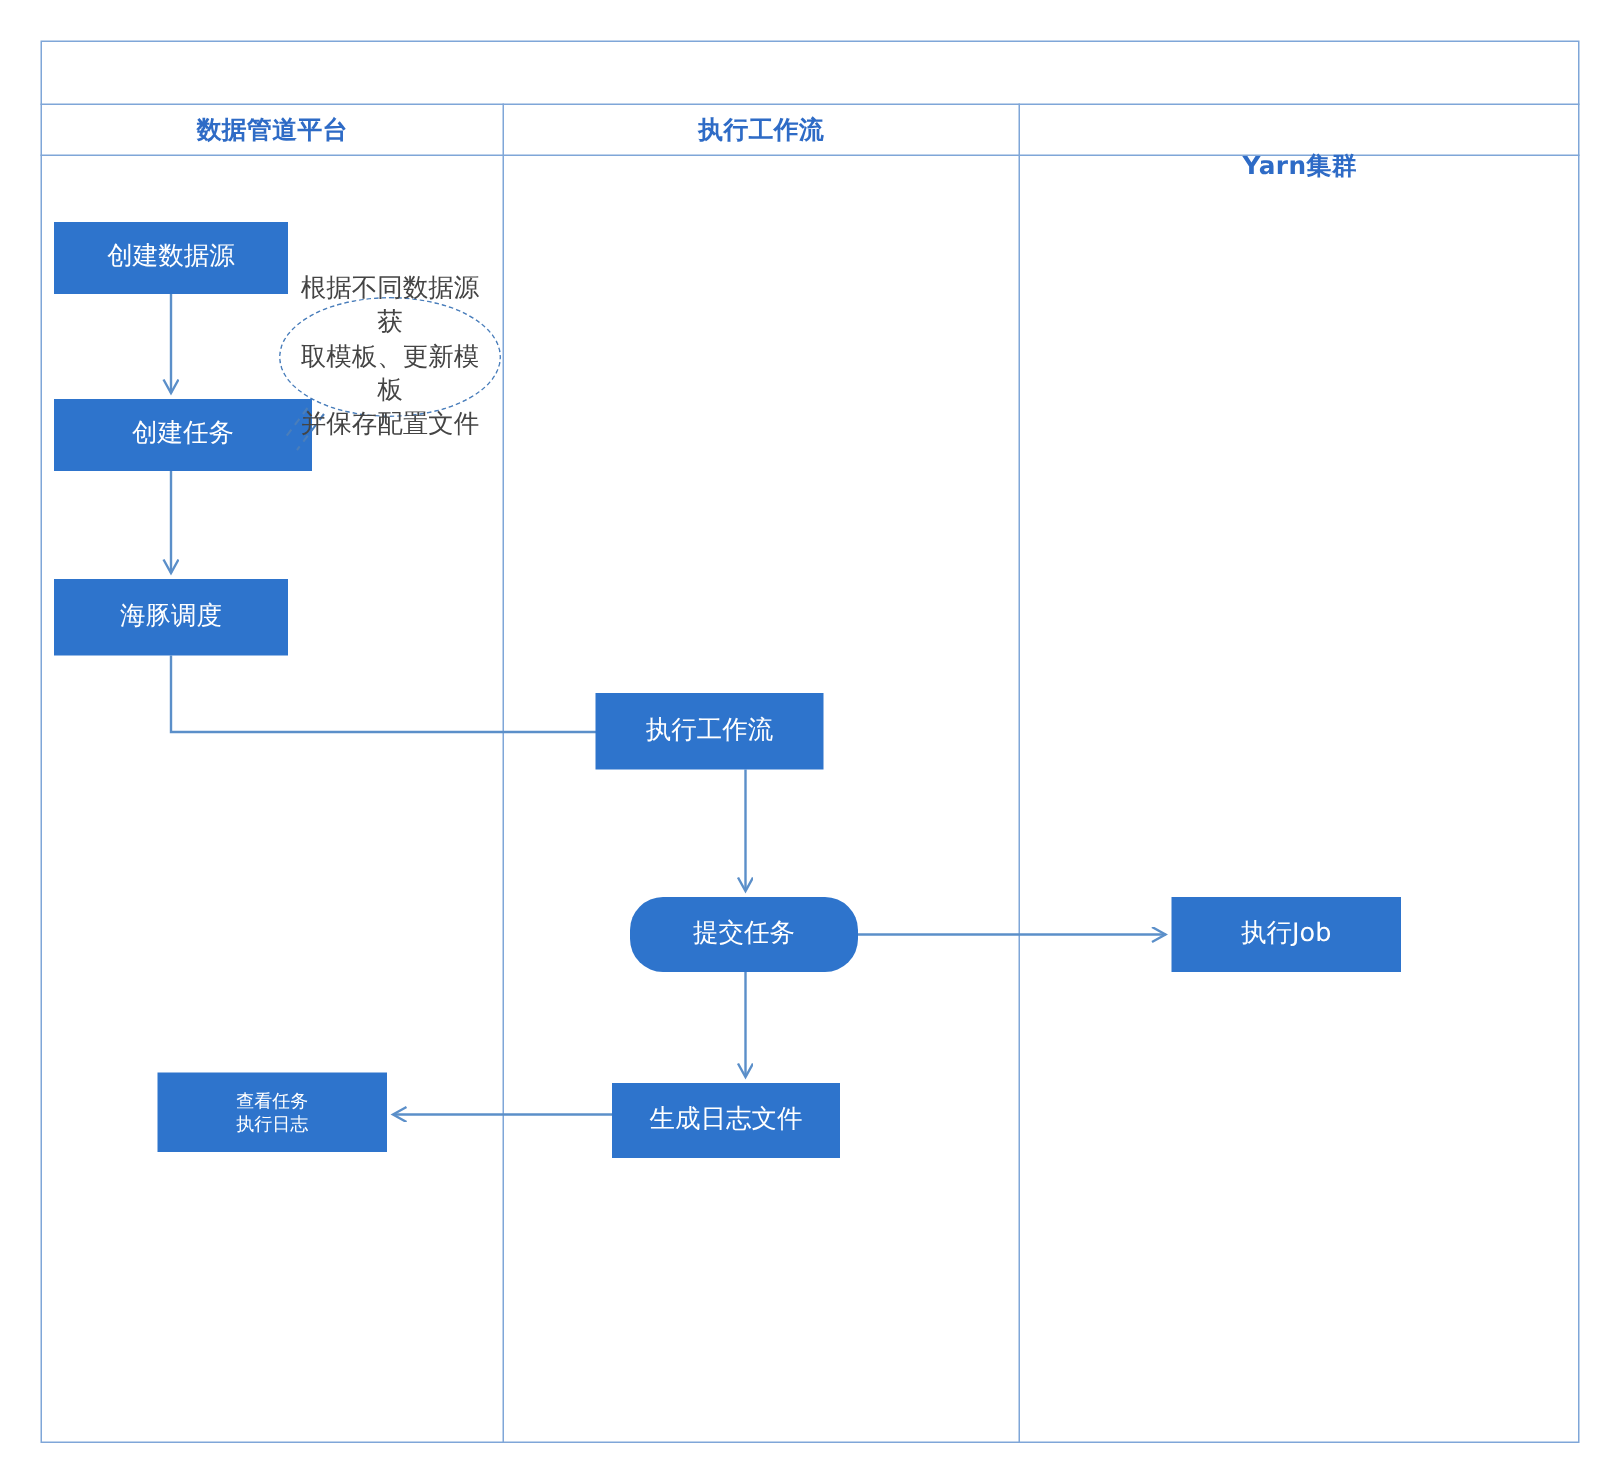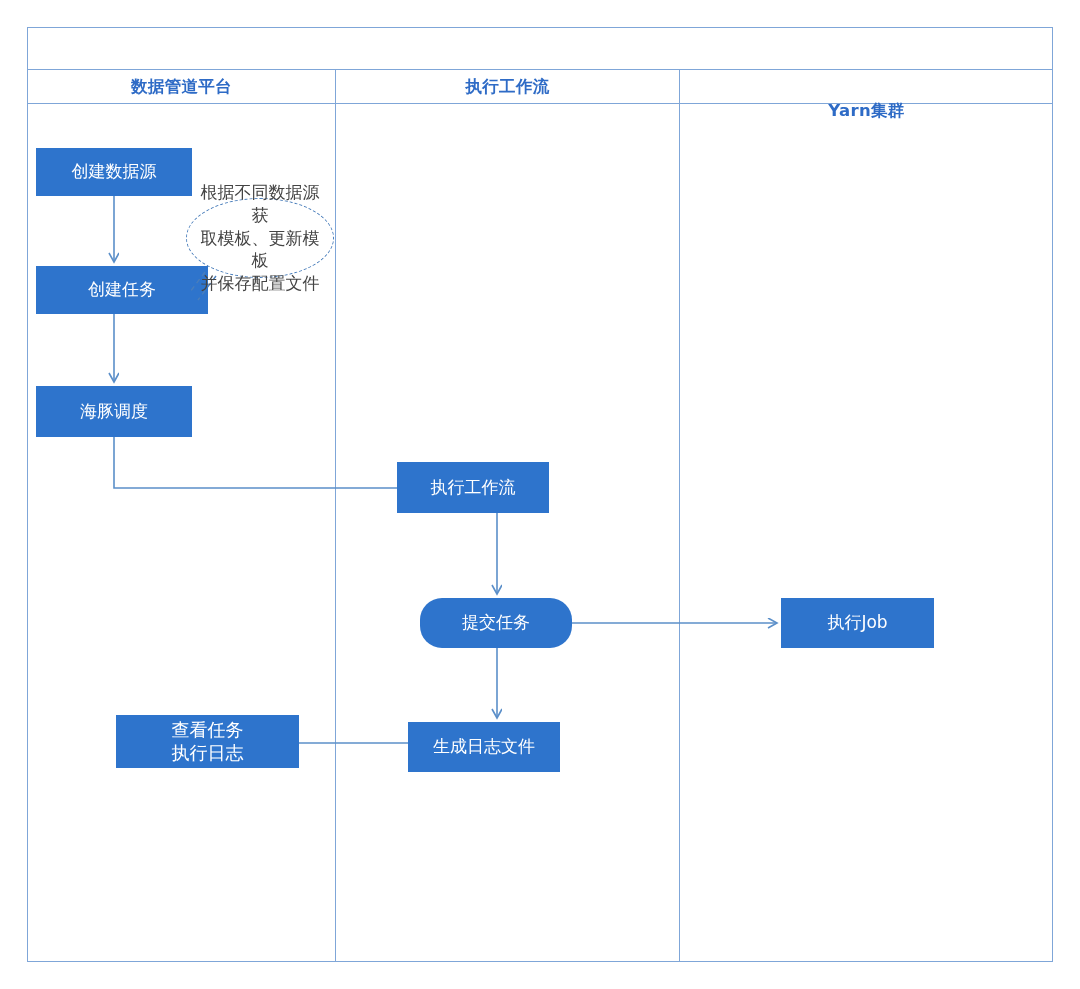--- a/index.html
+++ b/index.html
@@ -104,21 +104,21 @@
         <path d="M497,648 L497,718" marker-end="url(#arr)"></path>
 
         <path d="M420,743 L262,743" marker-end="url(#arr)"></path>
       </g>
     </svg>
   </div>
 
   <div class="node" style="left:36px;top:148px;width:156px;height:48px;">创建数据源</div>
   <div class="node" style="left:36px;top:266px;width:172px;height:48px;">创建任务</div>
   <div class="node" style="left:36px;top:386px;width:156px;height:51px;">海豚调度</div>
-  <div class="node" style="left:116px;top:715px;width:183px;height:53px;font-size:18px;">查看任务
+  <div class="node" style="left:105px;top:715px;width:153px;height:53px;font-size:12px;">查看任务
 执行日志</div>
 
   <div class="node" style="left:397px;top:462px;width:152px;height:51px;">执行工作流</div>
   <div class="node" style="left:420px;top:598px;width:152px;height:50px;border-radius:22px;">提交任务</div>
   <div class="node" style="left:408px;top:722px;width:152px;height:50px;">生成日志文件</div>
 
   <div class="node" style="left:781px;top:598px;width:153px;height:50px;">执行Job</div>
 
   <div class="conn" style="left:0;top:0;width:1080px;height:989px;">
     <svg width="1080" height="989" viewBox="0 0 1080 989">

